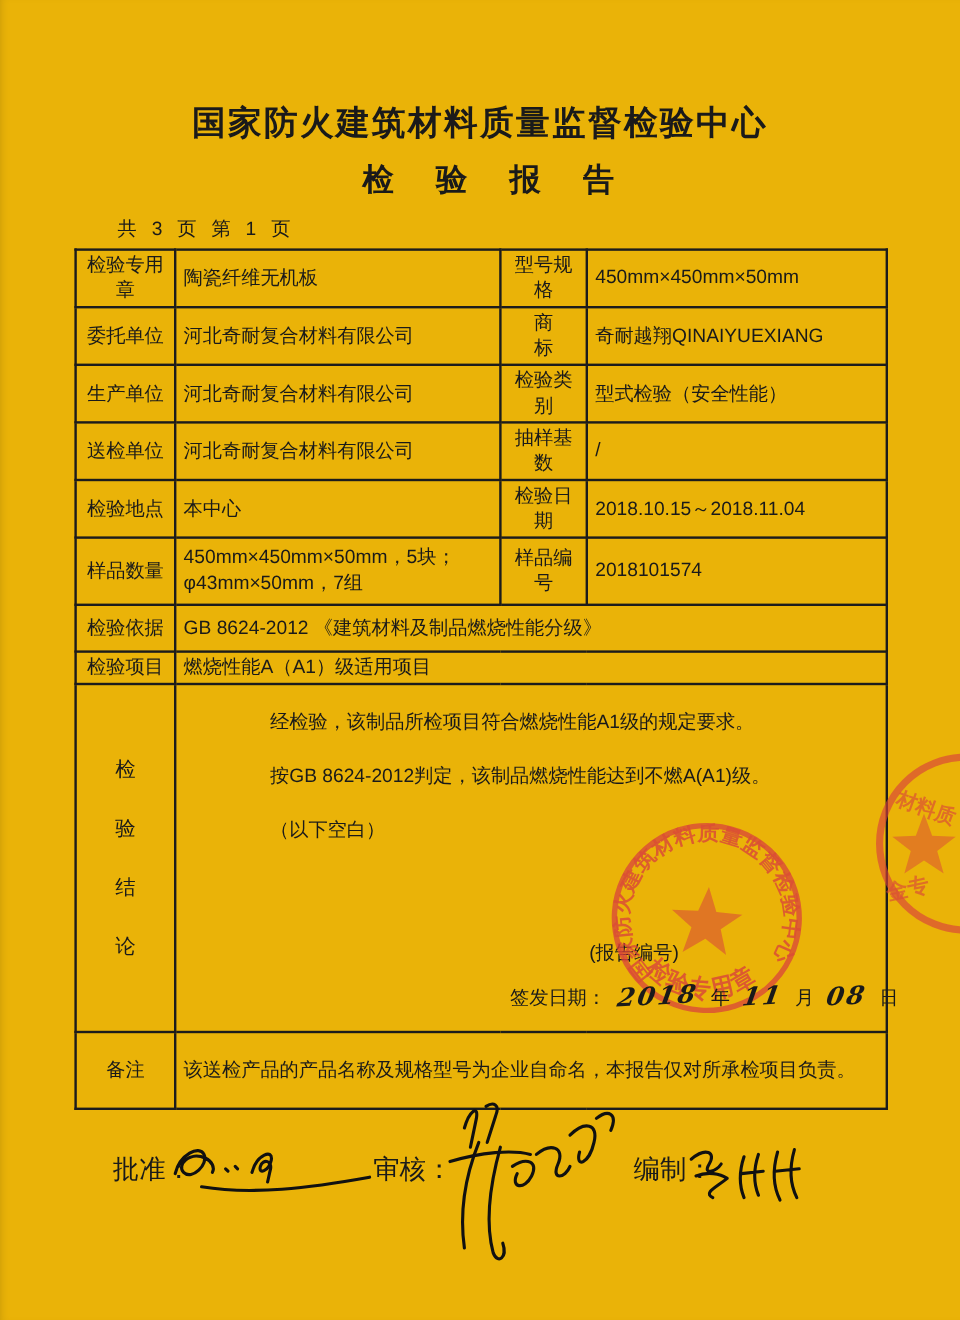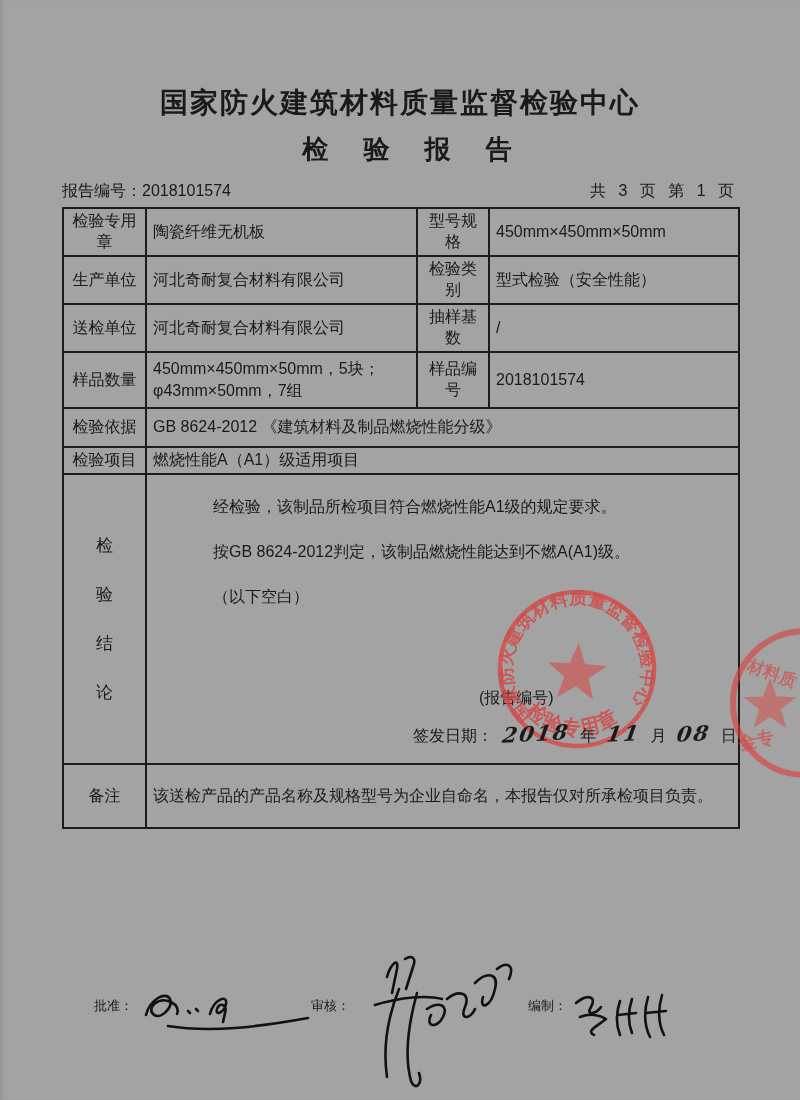--- a/index.html
+++ b/index.html
@@ -1,20 +1,20 @@
 <!DOCTYPE html>
 <html><head>
 <meta charset="utf-8">
 <style>
   * { margin:0; padding:0; box-sizing:border-box; }
   html,body { background:#e9e9e9; }
   body { font-family:"Liberation Sans","DejaVu Sans",sans-serif; color:#1a1a1a; }
   .page {
     position:relative; width:800px; height:1100px; margin:0 auto;
-    background:#a3a3a3; overflow:hidden;
+    background:#eab308; overflow:hidden;
     box-shadow:inset 6px 0 10px -8px rgba(0,0,0,.25);
   }
   .title {
     position:absolute; left:0; top:84px; width:100%;
     text-align:center; font-size:28px; font-weight:bold; letter-spacing:2px;
   }
   .subtitle {
     position:absolute; left:14px; top:132px; width:100%;
     text-align:center; font-size:26px; font-weight:bold; letter-spacing:14px;
   }
@@ -30,78 +30,87 @@
   }
   table.rpt td { border:2px solid #1c1c1c; padding:2px 6px; vertical-align:middle; }
   td.lbl { text-align:center; padding:2px 2px; }
   td.val { padding-left:9px; }
   td.sp  { letter-spacing:0; }
   .concl-cell { position:relative; padding:0 !important; }
   .concl-lbl {
     display:flex; flex-direction:column; align-items:center; justify-content:center;
     gap:26px; height:100%; font-size:17px;
   }
-  .concl-body { position:absolute; left:4px; top:0; width:100%; height:100%; }
+  .concl-body { position:absolute; left:16px; top:0; width:100%; height:100%; }
   .concl-text { position:absolute; left:30px; top:20px; right:16px; }
   .concl-text p { text-indent:2em; margin-bottom:21px; line-height:24px; }
   .seal-note { position:absolute; left:328px; top:213px; font-size:16px; z-index:1; }
   .issue-line { position:absolute; left:262px; top:246px; font-size:16px; z-index:3; white-space:nowrap; }
   .hand {
     font-family:"DejaVu Serif","Liberation Serif",serif; font-style:italic;
     font-size:21px; font-weight:bold; display:inline-block;
     transform:skewX(-12deg) rotate(-3deg); letter-spacing:2px; margin:0 6px;
   }
   .stamp-main { position:absolute; left:342px; top:110px; z-index:2; transform:rotate(4deg); opacity:.88; }
   .stamp-edge { position:absolute; left:718px; top:598px; z-index:2; opacity:.85; }
-  .footer { position:absolute; left:0; top:989px; width:100%; height:100px; font-size:13px; }
+  .footer { position:absolute; left:0; top:952px; width:100%; height:100px; font-size:22px; }
   .sig-label { position:absolute; top:8px; }
   .sig-svg { position:absolute; }
   .sig-svg path { fill:none; stroke:#111; stroke-width:2.6; stroke-linecap:round; stroke-linejoin:round; }
   svg text { user-select:none; }
 </style>
 </head>
 <body>
 
 <div class="page">
 
   <div class="title">国家防火建筑材料质量监督检验中心</div>
   <div class="subtitle">检 验 报 告</div>
 
   <div class="meta">
-    <div>
-      <span>报告编号：</span><span>2018101574</span>
-    </div>
     <div class="pg">共 3 页 第 1 页</div>
   </div>
 
   <table class="rpt">
     <colgroup>
         <col style="width:83px">
         <col style="width:271px">
         <col style="width:72px">
         <col style="width:250px">
       </colgroup>
     <tbody>
         <tr style="height:40px">
       <td class="lbl">检验专用章</td>
       <td class="val">陶瓷纤维无机板</td>
       <td class="lbl">型号规格</td>
       <td class="val">450mm×450mm×50mm</td>
     </tr>
     <tr style="height:40px">
+      <td class="lbl">委托单位</td>
+      <td class="val">河北奇耐复合材料有限公司</td>
+      <td class="lbl sp">商　　标</td>
+      <td class="val">奇耐越翔QINAIYUEXIANG</td>
+    </tr>
+    <tr style="height:40px">
       <td class="lbl">生产单位</td>
       <td class="val">河北奇耐复合材料有限公司</td>
       <td class="lbl">检验类别</td>
       <td class="val">型式检验（安全性能）</td>
     </tr>
     <tr style="height:40px">
       <td class="lbl">送检单位</td>
       <td class="val">河北奇耐复合材料有限公司</td>
       <td class="lbl">抽样基数</td>
       <td class="val">/</td>
+    </tr>
+    <tr style="height:37px">
+      <td class="lbl">检验地点</td>
+      <td class="val">本中心</td>
+      <td class="lbl">检验日期</td>
+      <td class="val">2018.10.15～2018.11.04</td>
     </tr>
     <tr style="height:56px">
       <td class="lbl">样品数量</td>
       <td class="val" style="line-height:22px">450mm×450mm×50mm，5块； φ43mm×50mm，7组</td>
       <td class="lbl">样品编号</td>
       <td class="val">2018101574</td>
     </tr>
     <tr style="height:39px">
       <td class="lbl">检验依据</td>
       <td class="val" colspan="3">GB 8624-2012 《建筑材料及制品燃烧性能分级》</td>

